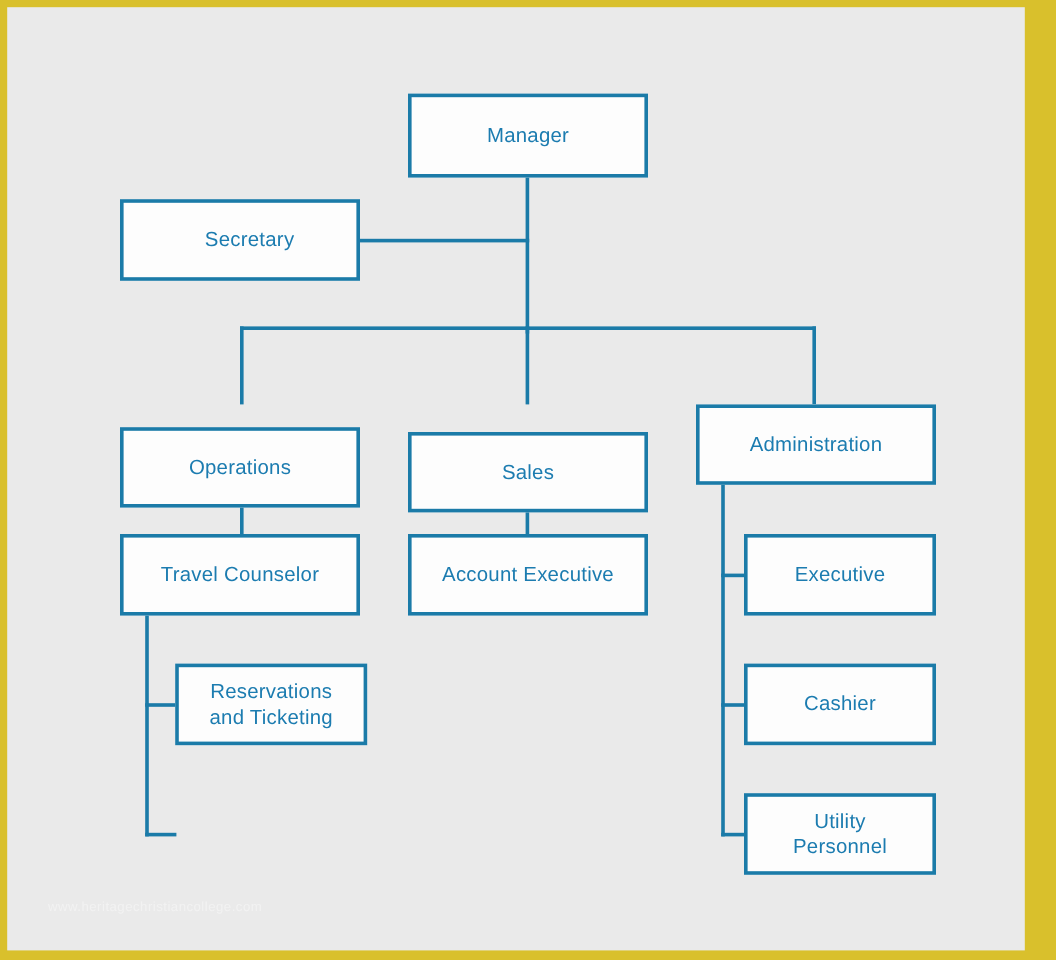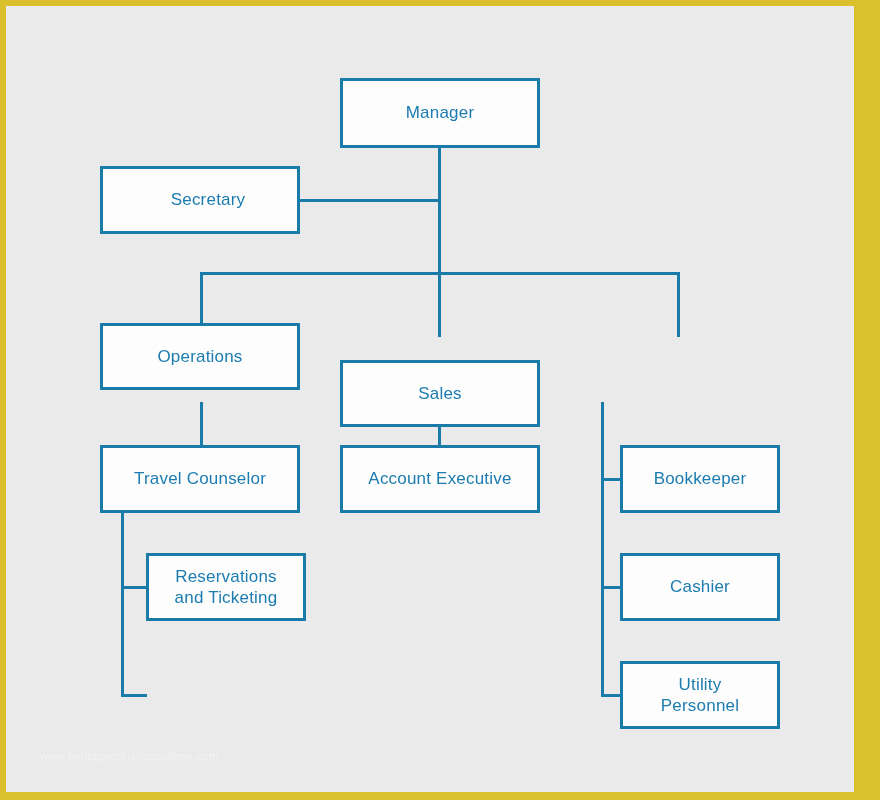--- a/index.html
+++ b/index.html
@@ -83,30 +83,31 @@
 
     <div class="ln v" style="left:595px; top:396px; height:295px;"></div>
     <div class="ln h" style="left:595px; top:472px; width:26px;"></div>
     <div class="ln h" style="left:595px; top:580px; width:26px;"></div>
     <div class="ln h" style="left:595px; top:688px; width:26px;"></div>
 
     <div class="node" style="left:334px; top:72px; width:200px; height:70px;">Manager</div>
 
     <div class="node" style="left:94px; top:160px; width:200px; height:68px;padding-left:16px;">Secretary</div>
 
-    <div class="node" style="left:94px; top:317px; width:200px; height:67px;">Operations</div>
+    <div class="node" style="left:94px; top:350px; width:200px; height:67px;">Operations</div>
 
     <div class="node" style="left:334px; top:331px; width:200px; height:67px;margin-top:23px;">Sales</div>
 
+    <div class="node" style="left:574px; top:331px; width:200px; height:67px;">Administration</div>
 
     <div class="node" style="left:94px; top:439px; width:200px; height:68px;">Travel Counselor</div>
 
     <div class="node" style="left:334px; top:439px; width:200px; height:68px;">Account Executive</div>
 
-    <div class="node" style="left:614px; top:439px; width:160px; height:68px;">Bookkeeper</div>
+    <div class="node" style="left:614px; top:439px; width:160px; height:68px;">Executive</div>
 
     <div class="node" style="left:614px; top:547px; width:160px; height:68px;">Cashier</div>
 
     <div class="node" style="left:614px; top:655px; width:160px; height:68px;">Utility
 Personnel</div>
 
     <div class="node" style="left:140px; top:547px; width:160px; height:68px;">Reservations
 and Ticketing</div>
 
 

